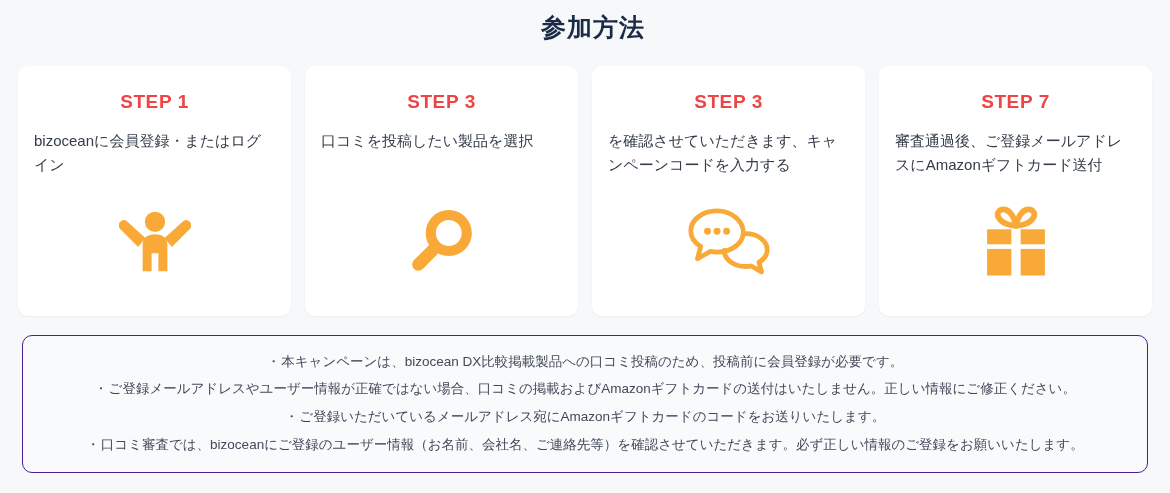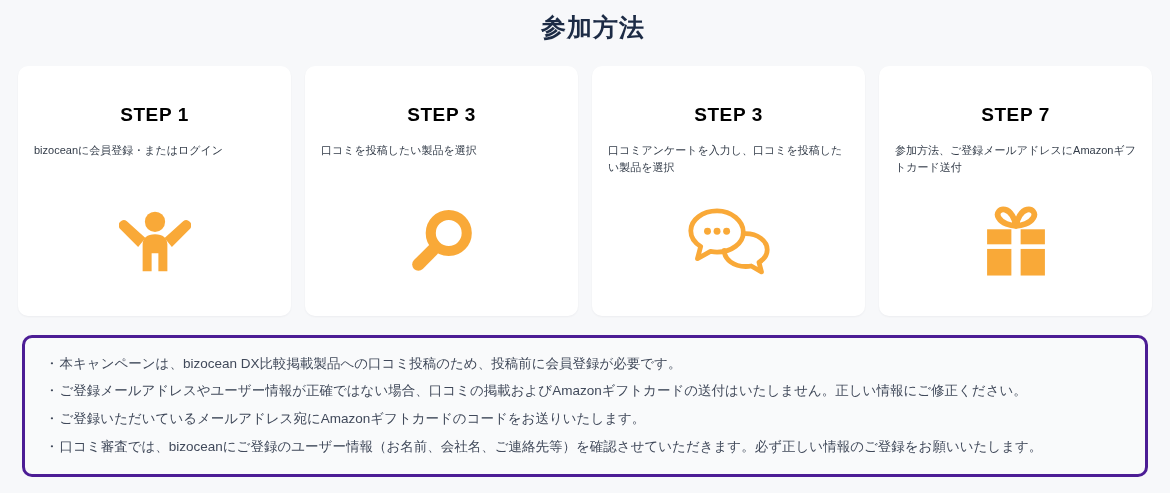--- a/index.html
+++ b/index.html
@@ -50,28 +50,28 @@
     box-sizing: border-box;
     padding: 18px 16px 10px 16px;
     display: flex;
     flex-direction: column;
     align-items: center;
     box-shadow: 0 1px 2px rgba(30, 40, 60, 0.05);
   }
   .step-label {
     font-size: 19px;
     font-weight: bold;
-    color: #000000;
+    color: #ef4444;
     letter-spacing: 0.6px;
-    margin: 20px 0 0 0;
+    margin: 7px 0 0 0;
     text-align: center;
   }
   .step-text {
     margin: 16px 0 0 0;
-    font-size: 11px;
+    font-size: 15px;
     line-height: 1.62;
     color: #333c49;
     align-self: stretch;
     text-align: left;
     word-break: break-all;
   }
   .step-icon {
     margin-top: auto;
     margin-bottom: 18px;
     width: 92px;
@@ -79,24 +79,25 @@
     display: flex;
     align-items: center;
     justify-content: center;
   }
   .step-icon svg { display: block; }
 
   
   .notes-box {
     margin: 19px 22px 0 22px;
     background: #f9fafb;
-    border: 3px solid #4c1d95;
+    border: 1px solid #4c1d95;
     border-radius: 10px;
     padding: 12px 20px 14px 20px;
     box-sizing: border-box;
+    text-align: center;
   }
   .note-line {
     font-size: 13.5px;
     line-height: 2.05;
     color: #40495a;
     white-space: nowrap;
   }
   .note-line .bullet { margin-right: 1px; }
 </style>
 </head>
@@ -127,36 +128,36 @@
       <div class="step-icon">
         <svg viewBox="0 0 64 64" width="72" height="72" aria-hidden="true">
           <circle cx="38" cy="24" r="16" fill="none" stroke="#f9a938" stroke-width="9"></circle>
           <line x1="24" y1="39" x2="11" y2="52" stroke="#f9a938" stroke-width="11" stroke-linecap="round"></line>
         </svg>
       </div>
     </div>
 
     <div class="step-card">
       <div class="step-label">STEP 3</div>
-      <div class="step-text">口コミアンケートを入力し、口コミを投稿したい製品を選択</div>
+      <div class="step-text">を確認させていただきます、キャンペーンコードを入力する</div>
       <div class="step-icon">
         <svg viewBox="0 0 72 60" width="86" height="72" aria-hidden="true">
           <path d="M26 4C13.8 4 4 11.4 4 20.6c0 5.3 3.2 10 8.3 13.1L9.6 44l10.9-6.1c1.8.3 3.6.5 5.5.5 12.2 0 22-7.4 22-16.6S38.2 4 26 4z" fill="none" stroke="#f9a938" stroke-width="4" stroke-linejoin="round"></path>
           <circle cx="18" cy="21" r="2.9" fill="#f9a938"></circle>
           <circle cx="26" cy="21" r="2.9" fill="#f9a938"></circle>
           <circle cx="34" cy="21" r="2.9" fill="#f9a938"></circle>
           <path d="M50 23c10 0 18 6 18 13.4 0 4.3-2.7 8.1-6.9 10.6l2.1 8-8.6-4.9c-1.5.3-3 .4-4.6.4-10 0-18-6-18-13.4" fill="none" stroke="#f9a938" stroke-width="4" stroke-linejoin="round" stroke-linecap="round"></path>
         </svg>
       </div>
     </div>
 
 
     <div class="step-card">
       <div class="step-label">STEP 7</div>
-      <div class="step-text">参加方法、ご登録メールアドレスにAmazonギフトカード送付</div>
+      <div class="step-text">審査通過後、ご登録メールアドレスにAmazonギフトカード送付</div>
       <div class="step-icon">
         <svg viewBox="0 0 64 64" width="74" height="74" aria-hidden="true">
           <path d="M32 18 C27 18 20 16 17 11 c-2.5-4 1-8 5.5-7 C27.5 5 31 12 32 18z" fill="none" stroke="#f9a938" stroke-width="5" stroke-linejoin="round"></path>
           <path d="M32 18 C37 18 44 16 47 11 c2.5-4-1-8-5.5-7 C36.5 5 33 12 32 18z" fill="none" stroke="#f9a938" stroke-width="5" stroke-linejoin="round"></path>
           <rect x="7" y="21" width="21" height="13" fill="#f9a938"></rect>
           <rect x="36" y="21" width="21" height="13" fill="#f9a938"></rect>
           <rect x="7" y="38" width="21" height="23" fill="#f9a938"></rect>
           <rect x="36" y="38" width="21" height="23" fill="#f9a938"></rect>
         </svg>
       </div>

